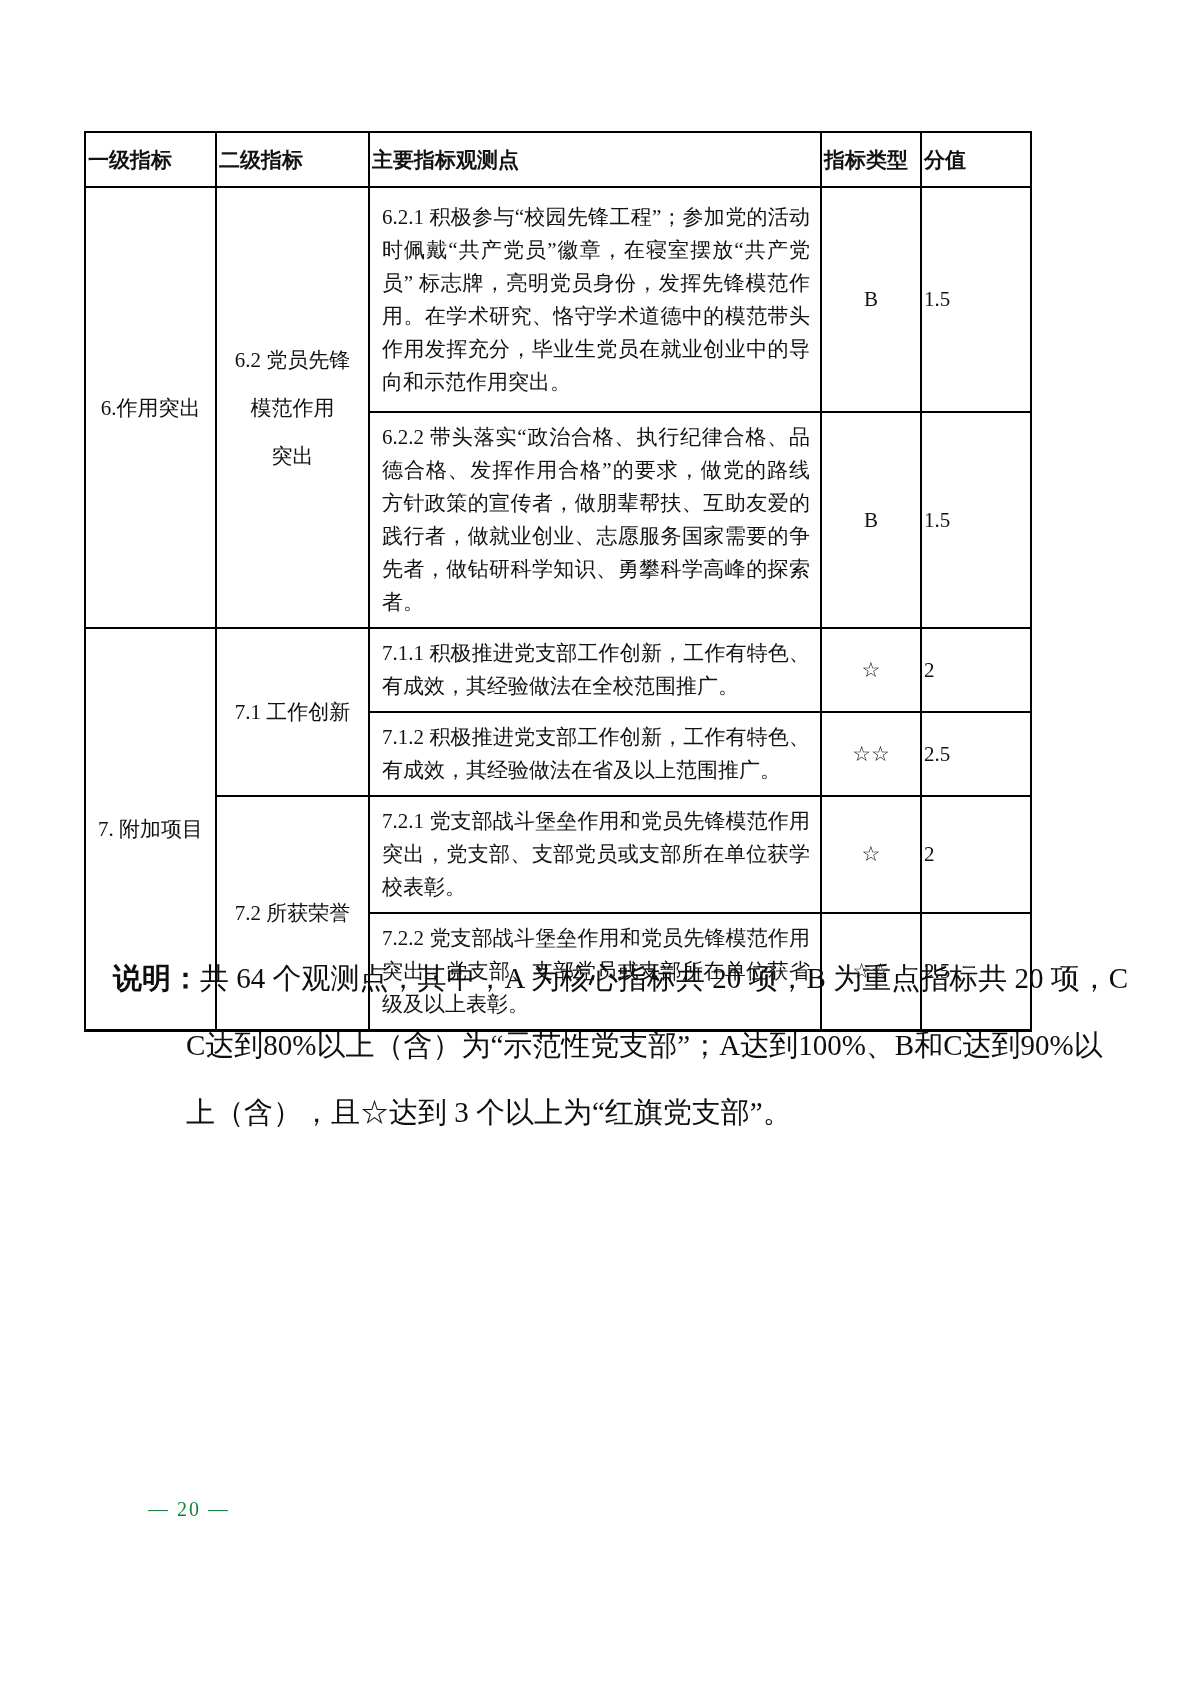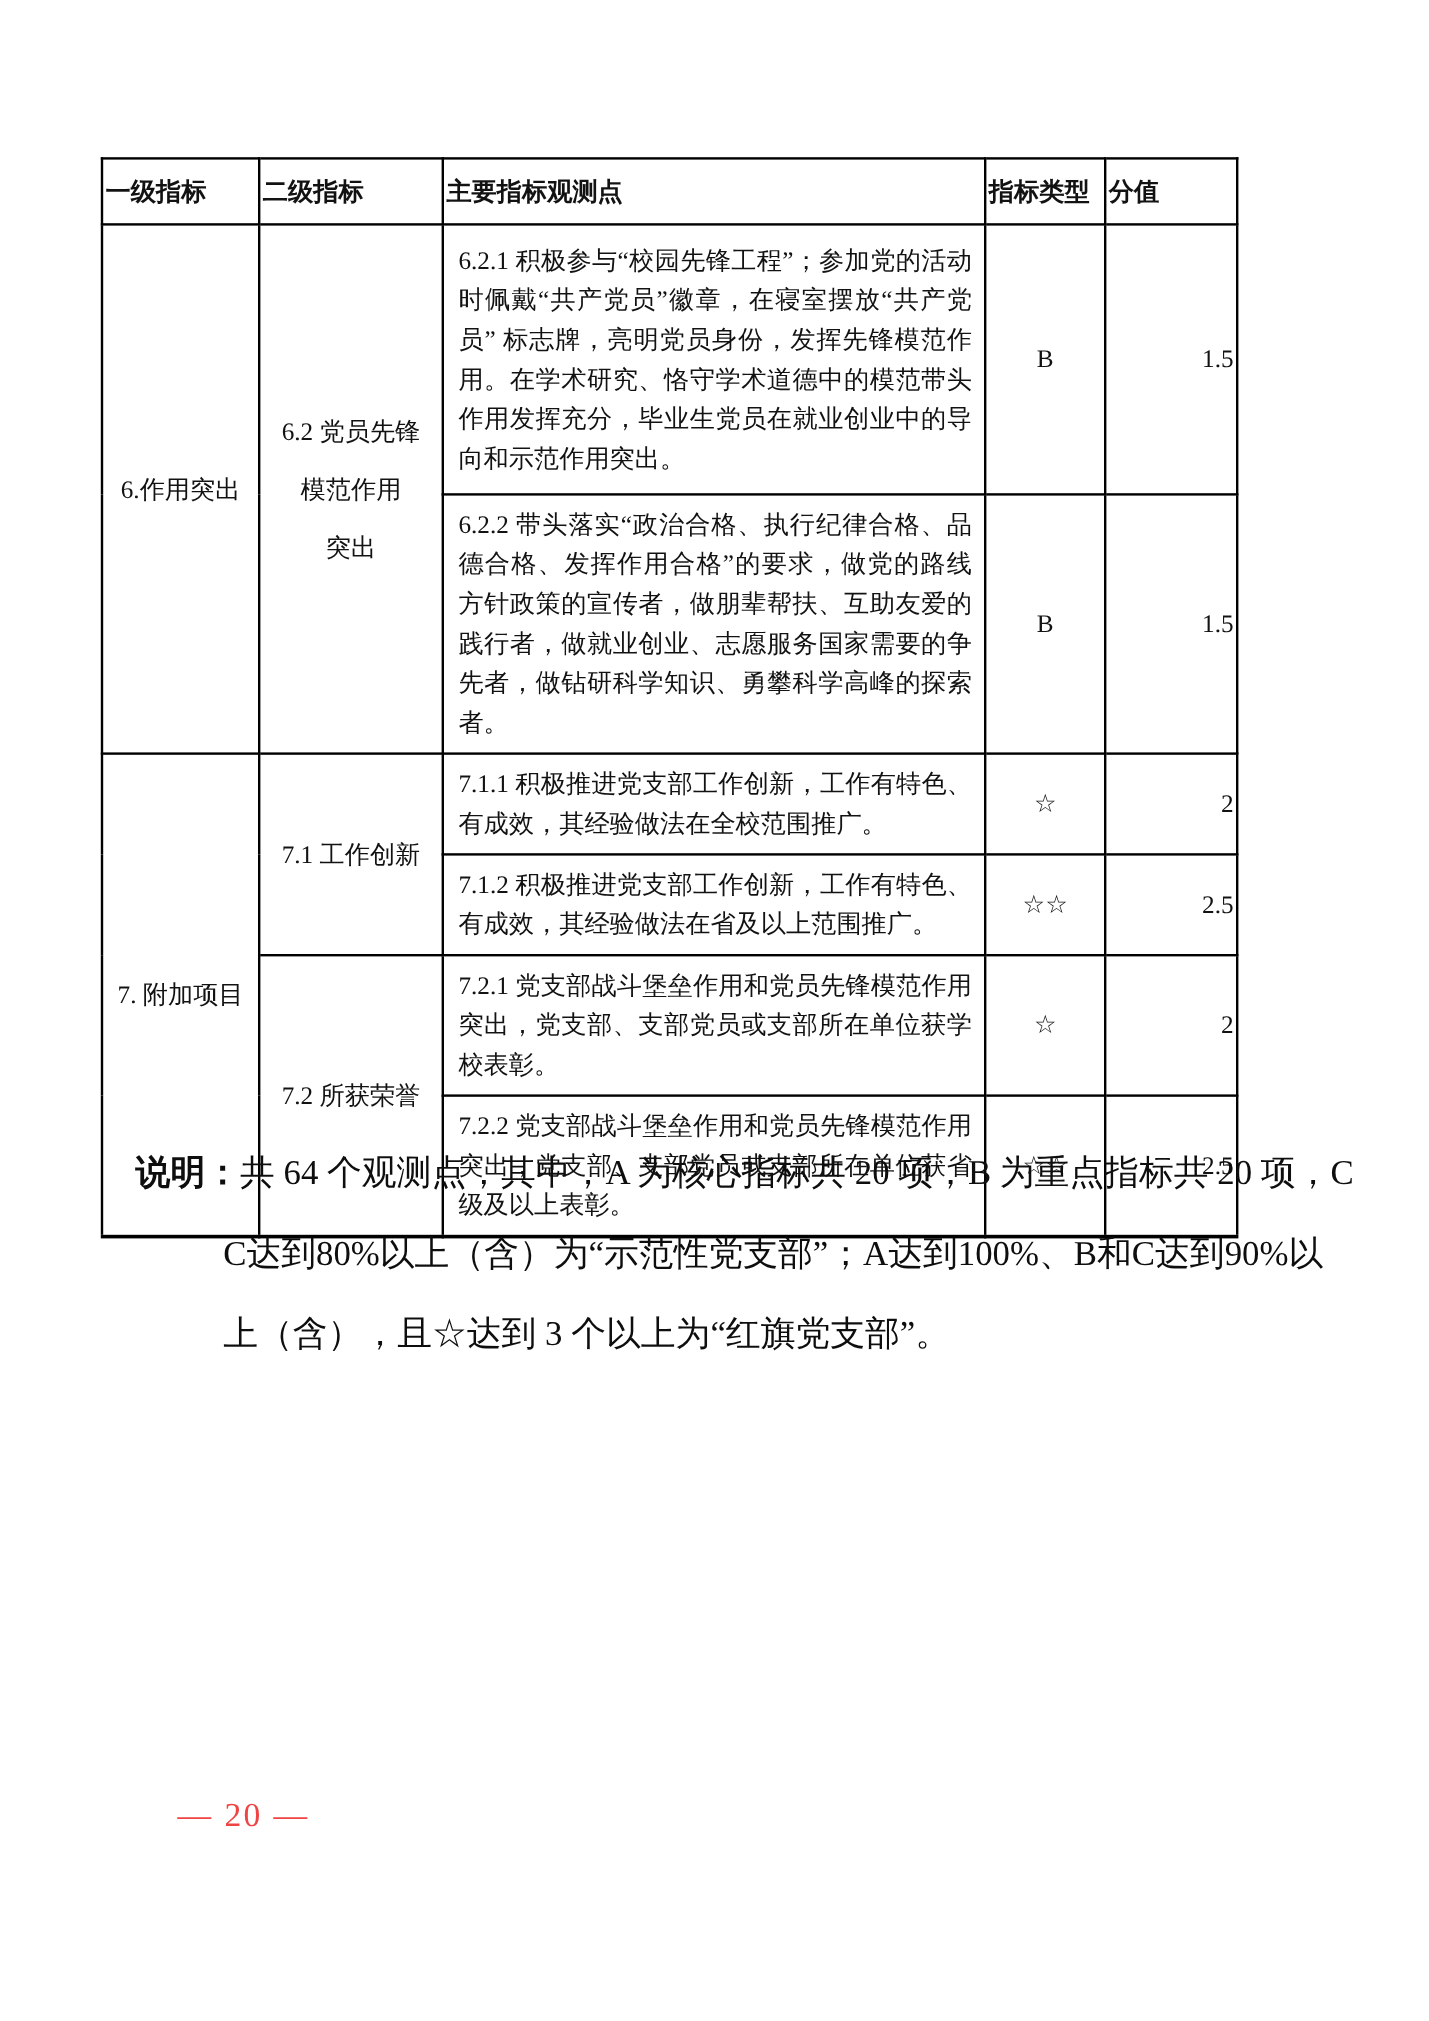--- a/index.html
+++ b/index.html
@@ -56,21 +56,21 @@
     text-align: justify;
     padding: 8px 10px 8px 12px;
   }
   td.typ {
     font-size: 21px;
     text-align: center;
     padding: 0 2px;
   }
   td.sc {
     font-size: 21px;
-    text-align: right;
+    text-align: left;
     padding: 0 2px;
   }
   tr.row-621 { height: 225px; }
   tr.row-622 { height: 167px; padding-left: 20px; }
   tr.row-711 { height: 75px; }
   tr.row-712 { height: 65px; }
   tr.row-721 { height: 85px; }
   tr.row-722 { height: 115px; }
   
   .note {
@@ -87,23 +87,23 @@
   .note-label {
     font-family: "Liberation Sans", "DejaVu Sans", sans-serif;
     font-weight: bold;
     margin-top: 48px;
   }
   
   .footer-pagenum {
     position: absolute;
     left: 148px;
     top: 1498px;
-    font-size: 28px;
+    font-size: 20px;
     letter-spacing: 2px;
-    color: #ef4444;
+    color: #15803d;
   }
 </style>
 </head>
 <body>
 
 <div class="page">
 
   <table class="doc-table">
     <colgroup>
       <col style="width:131px">

